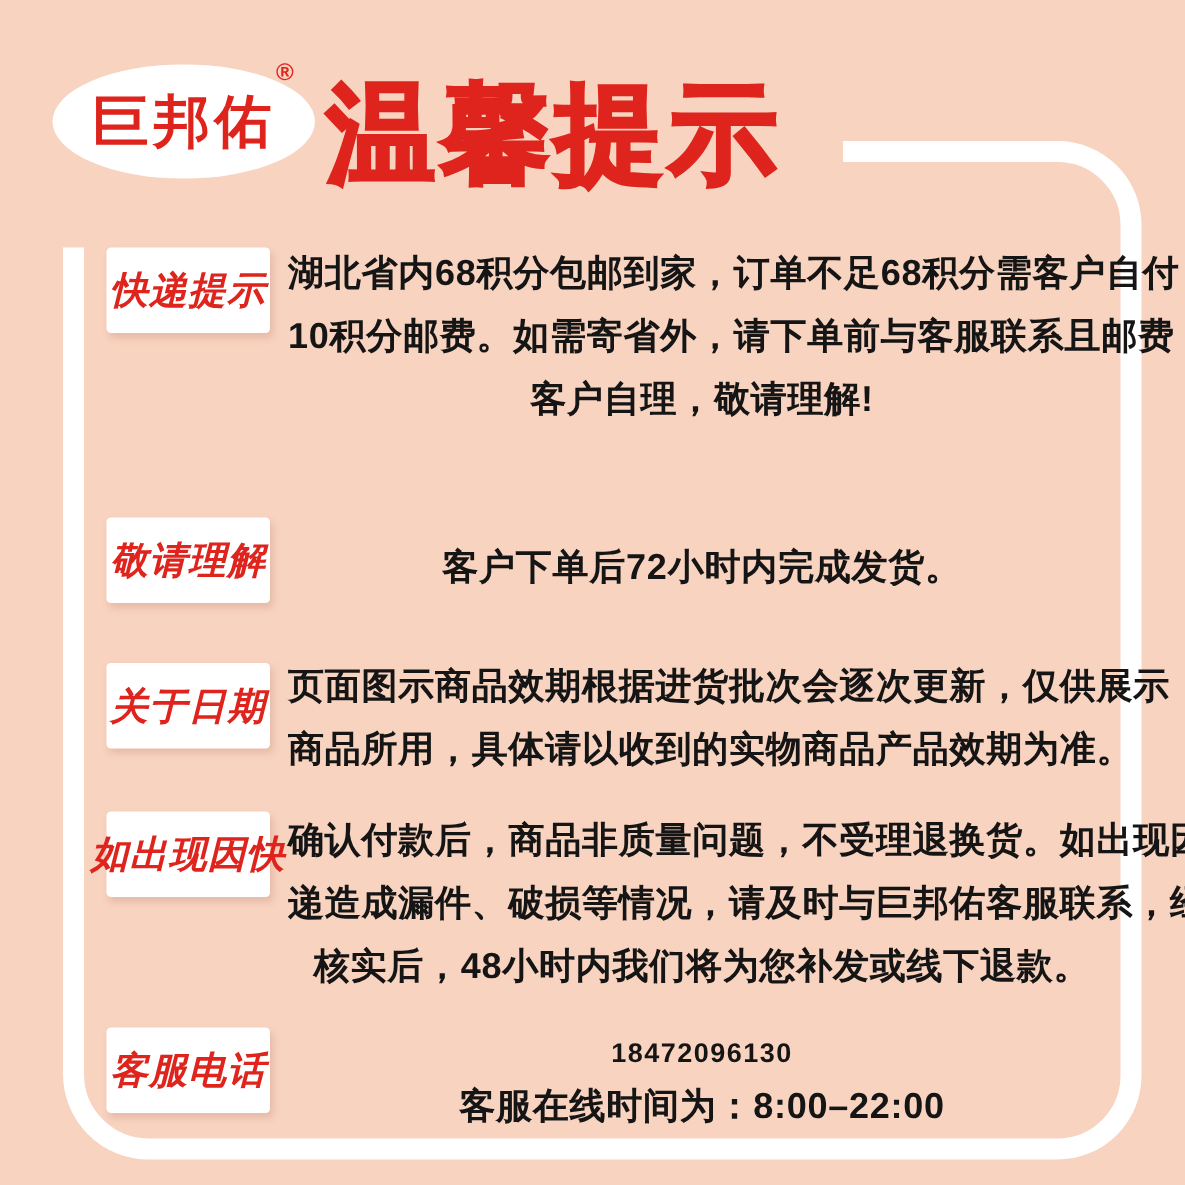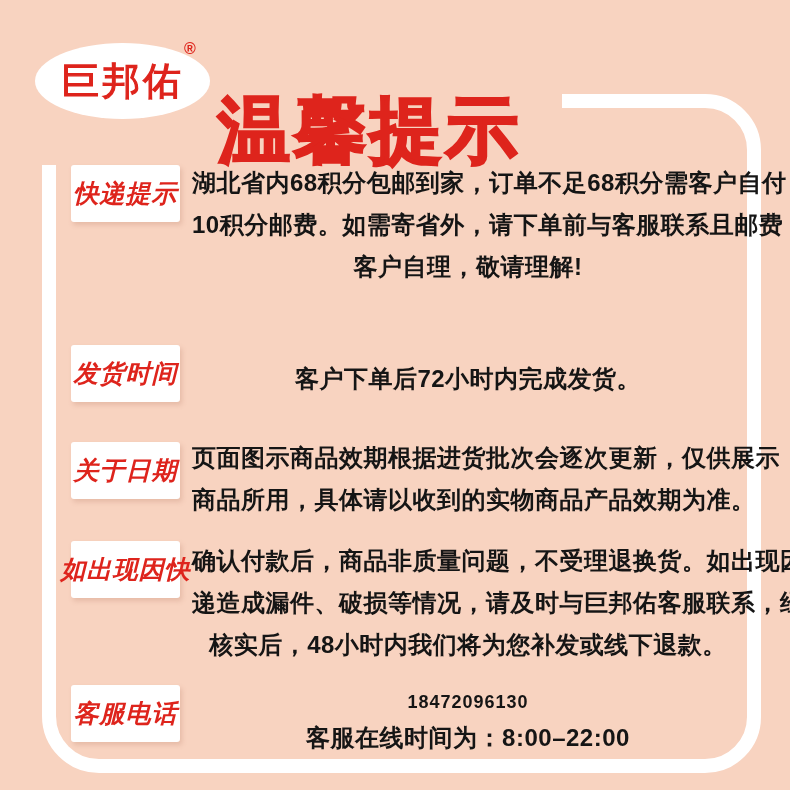--- a/index.html
+++ b/index.html
@@ -23,21 +23,20 @@
   }
   .reg-mark{
     position:absolute;left:184px;top:40px;
     color:#de241c;font-size:16px;font-weight:700;
   }
   .page-title{
     position:absolute;left:218px;top:42px;
     color:#de241c;font-size:72px;font-weight:900;letter-spacing:4px;
     -webkit-text-stroke:2.5px #de241c;
     white-space:nowrap;
-    margin-top:41px;
   }
 
   .label-box{
     position:absolute;left:71px;width:109px;height:57px;
     background:#ffffff;border-radius:3px;
     box-shadow:2px 3px 5px rgba(190,130,105,.3);
     display:flex;align-items:center;justify-content:center;
     color:#de241c;font-size:25px;font-weight:800;letter-spacing:1px;
     white-space:nowrap;
     font-style:italic;
@@ -72,21 +71,21 @@
 
   <div class="page-title">温馨提示</div>
 
   <div class="label-box" id="s1-label">快递提示</div>
   <div class="content" id="s1-content">
     <div class="line">湖北省内68积分包邮到家，订单不足68积分需客户自付</div>
     <div class="line">10积分邮费。如需寄省外，请下单前与客服联系且邮费</div>
     <div class="line">客户自理，敬请理解!</div>
   </div>
 
-  <div class="label-box" id="s2-label">发货时间</div>
+  <div class="label-box" id="s2-label">敬请理解</div>
   <div class="content" id="s2-content">
     <div class="line">客户下单后72小时内完成发货。</div>
   </div>
 
   <div class="label-box" id="s3-label">关于日期</div>
   <div class="content" id="s3-content">
     <div class="line">页面图示商品效期根据进货批次会逐次更新，仅供展示</div>
     <div class="line">商品所用，具体请以收到的实物商品产品效期为准。</div>
   </div>
 

